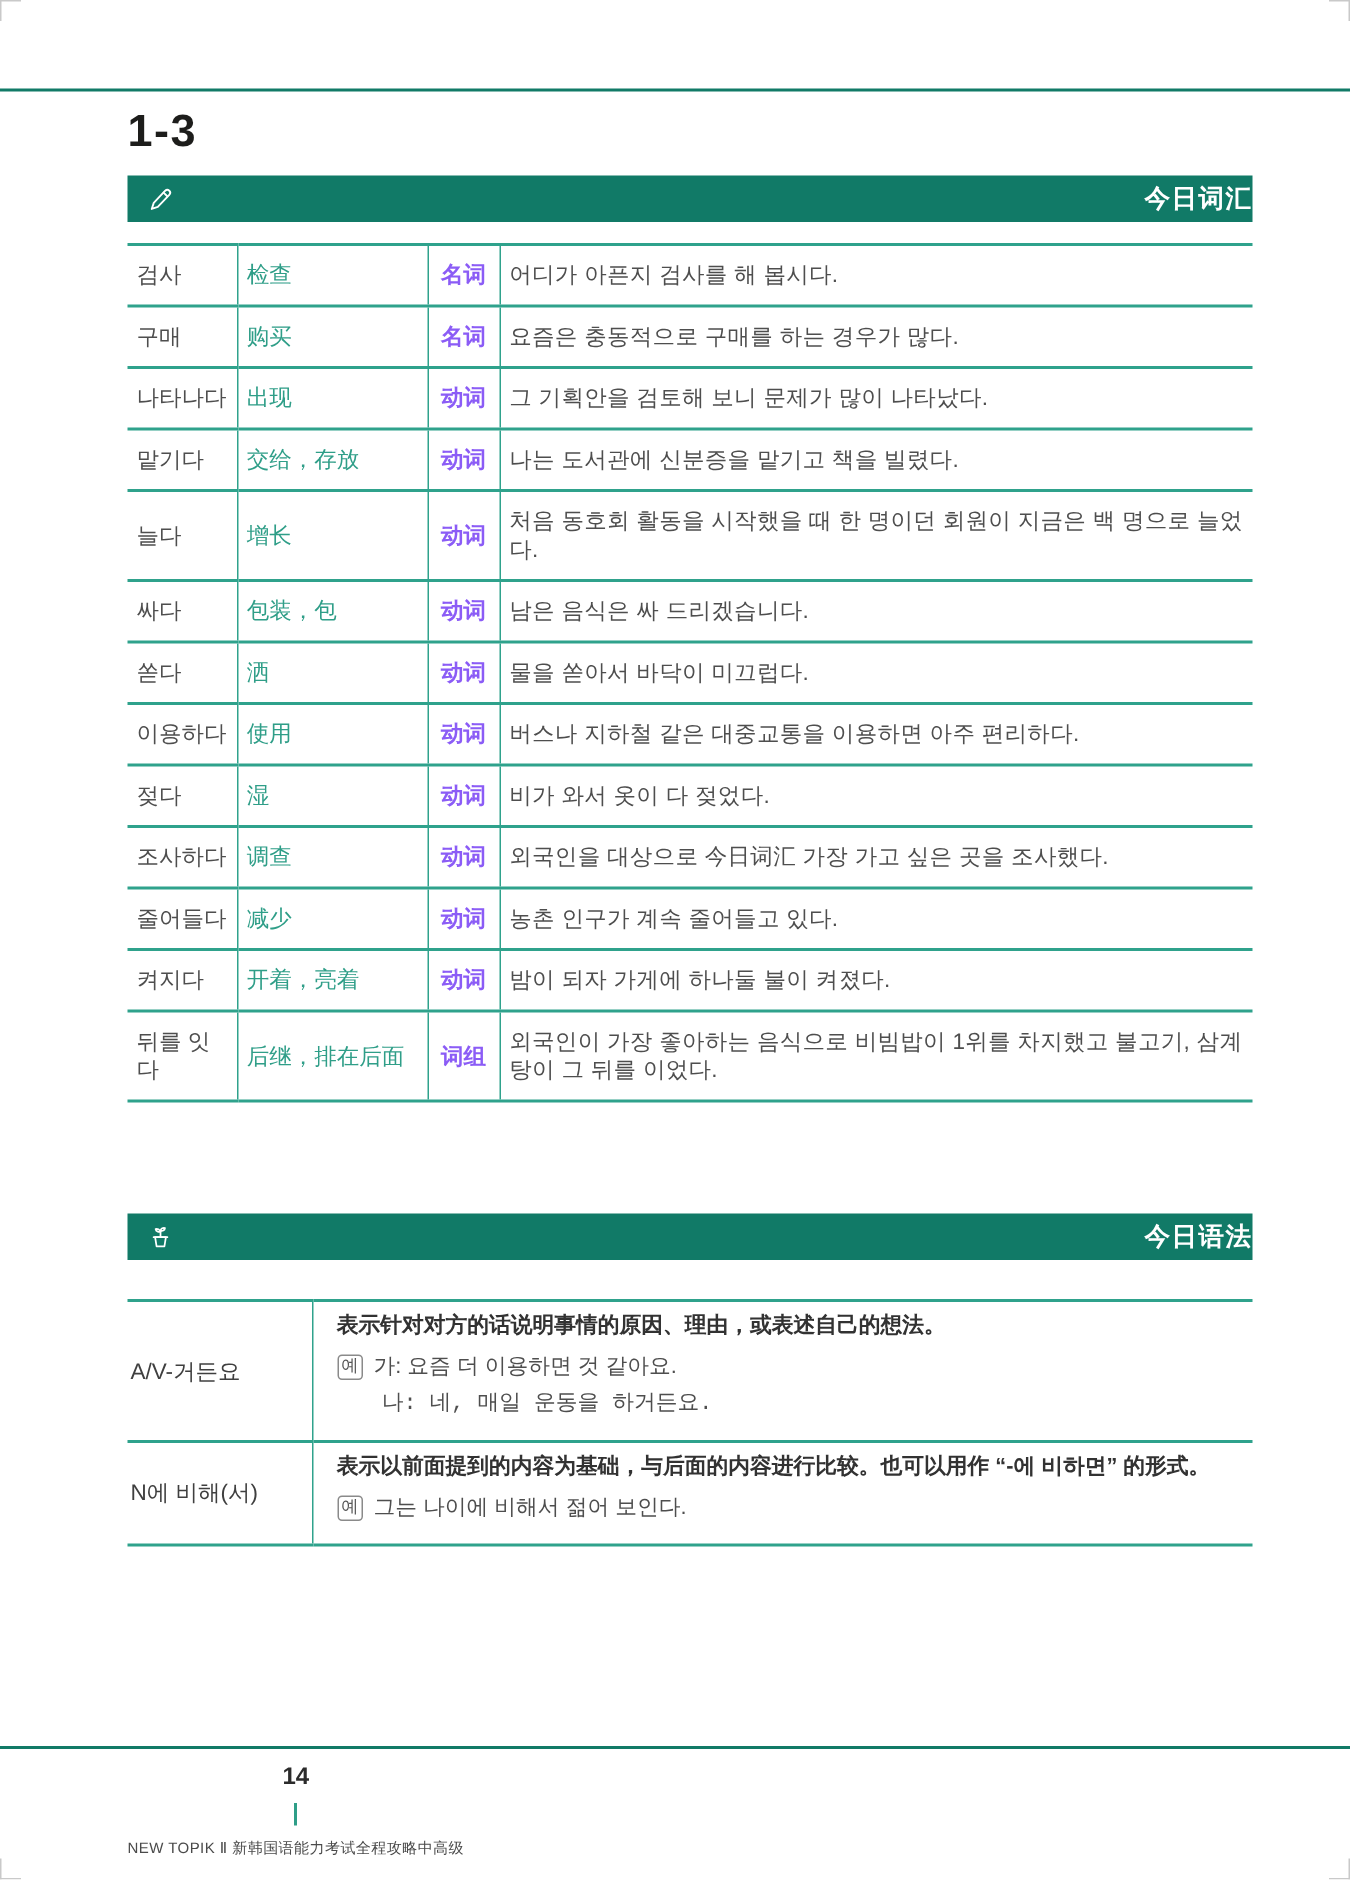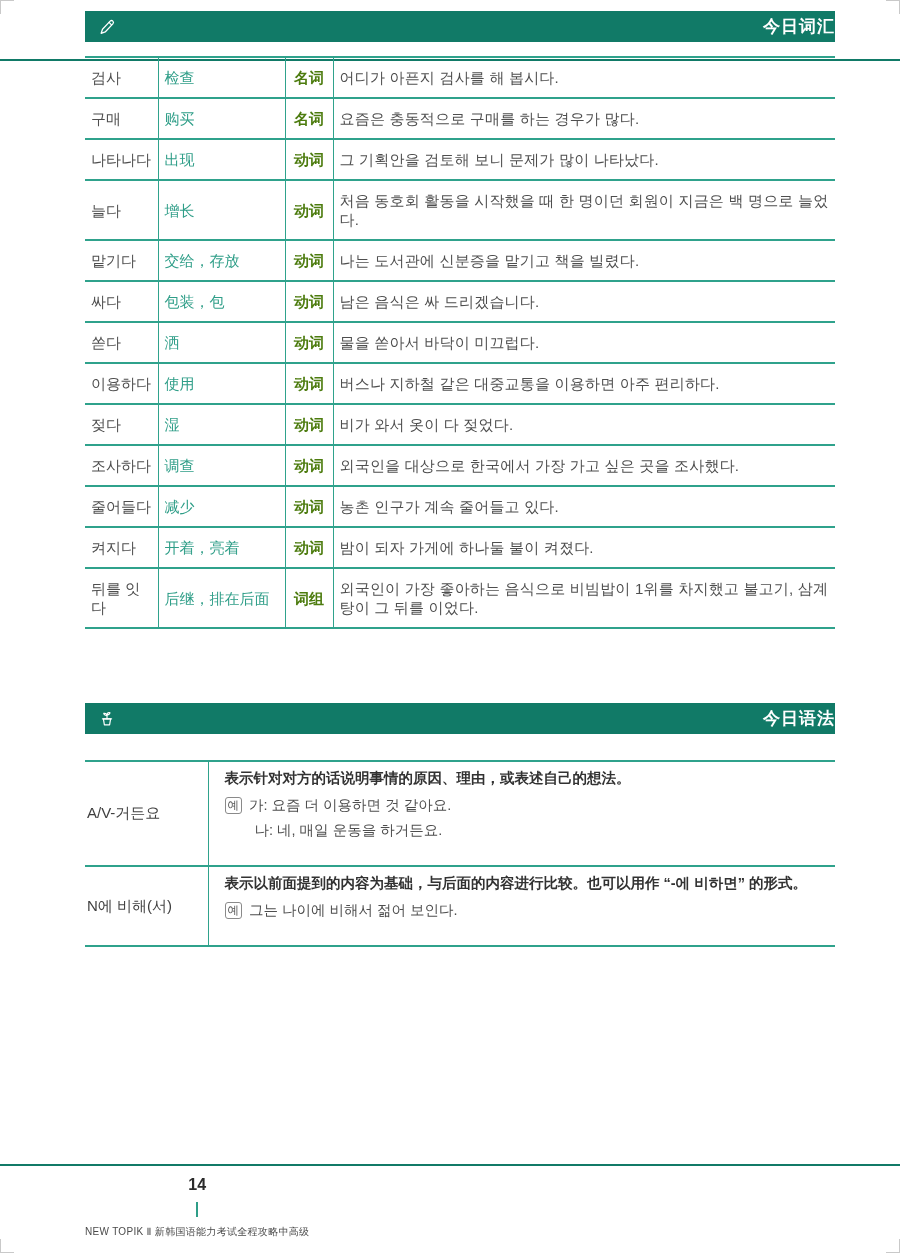--- a/index.html
+++ b/index.html
@@ -42,40 +42,40 @@
     border-collapse: collapse; table-layout: fixed;
   }
   table.vocab td {
     border-top: 2px solid #2fa28c; border-bottom: 2px solid #2fa28c;
     font-size: 15px; line-height: 19px;
     padding: 10px 6px;
     vertical-align: middle;
   }
   td.c-kr { width: 73px; color: #4e4e4e; padding-left: 2px; }
   td.c-cn { width: 127px; color: #2f9e88; padding-left: 12px; border-left: 1px solid #2fa28c; }
-  td.c-pos { width: 48px; color: #4d7c0f; font-weight: bold; text-align: center;
+  td.c-pos { width: 48px; color: #8b5cf6; font-weight: bold; text-align: center;
              border-left: 1px solid #2fa28c; border-right: 1px solid #2fa28c; padding: 10px 2px; }
   td.c-ex { color: #4e4e4e; padding-left: 13px; padding-right: 8px; letter-spacing: 0.2px; }
 
   .grammar-gap { height: 63px; }
 
   table.grammar {
     margin-top: 26px; width: 750px;
     border-collapse: collapse; table-layout: fixed;
   }
   table.grammar td {
     border-top: 2px solid #2fa28c; border-bottom: 2px solid #2fa28c;
     vertical-align: middle;
   }
   td.g-pattern { width: 123px; font-size: 15px; color: #3f3f3f; padding-left: 2px; }
-  td.g-content { border-left: 1px solid #2fa28c; padding: 4px 10px 22px 16px; }
+  td.g-content { border-left: 1px solid #2fa28c; padding: 4px 10px 11px 16px; }
   .g-desc { font-size: 14.5px; line-height: 25px; color: #323232; font-weight: 600; }
   .g-ex-line { display: flex; align-items: flex-start; gap: 7px;
                font-size: 14.5px; line-height: 25px; color: #4e4e4e; margin-top: 2px; }
-  .g-ex-line.indent { padding-left: 30px; margin-top: 0; }
+  .g-ex-line.indent { padding-left: 30px; margin-top: 0; font-family: Liberation Mono, monospace; }
   .ex-badge {
     flex: 0 0 auto; margin-top: 4px;
     border: 1px solid #8a8a8a; border-radius: 3px;
     font-size: 11.5px; line-height: 15px; height: 17px; padding: 0 2px;
     color: #555555;
   }
 
   .footer {
     position: absolute; top: 1176px; left: 85px;
     display: flex; align-items: center; gap: 8px; flex-direction: column;
@@ -90,20 +90,21 @@
 <div class="corner tl"></div>
 <div class="corner tr"></div>
 <div class="corner bl"></div>
 <div class="corner br"></div>
 
 <div class="top-rule"></div>
 <div class="bottom-rule"></div>
 
 <div class="content">
 
+  <div class="unit-heading">1-3</div>
 
   <div class="section-bar">
     <span>
       <svg width="18" height="18" viewBox="0 0 20 20">
         <g fill="none" stroke="#ffffff" stroke-width="1.4" stroke-linejoin="round" stroke-linecap="round">
           <path d="M3.5 17 L5 12.5 L13.5 3.5 a2.1 2.1 0 0 1 3 3 L8 15.5 L3.5 17 Z"></path>
           <path d="M12.3 4.9 l2.7 2.7"></path>
         </g>
       </svg>
     </span>
@@ -124,32 +125,32 @@
         <td class="c-pos">名词</td>
         <td class="c-ex">요즘은 충동적으로 구매를 하는 경우가 많다.</td>
       </tr>
       <tr>
         <td class="c-kr">나타나다</td>
         <td class="c-cn">出现</td>
         <td class="c-pos">动词</td>
         <td class="c-ex">그 기획안을 검토해 보니 문제가 많이 나타났다.</td>
       </tr>
       <tr>
+        <td class="c-kr">맡기다</td>
+        <td class="c-cn">交给，存放</td>
+        <td class="c-pos">动词</td>
+        <td class="c-ex">나는 도서관에 신분증을 맡기고 책을 빌렸다.</td>
+      </tr>
+      <tr>
         <td class="c-kr">늘다</td>
         <td class="c-cn">增长</td>
         <td class="c-pos">动词</td>
         <td class="c-ex">처음 동호회 활동을 시작했을 때 한 명이던 회원이 지금은 백 명으로 늘었다.</td>
       </tr>
       <tr>
-        <td class="c-kr">맡기다</td>
-        <td class="c-cn">交给，存放</td>
-        <td class="c-pos">动词</td>
-        <td class="c-ex">나는 도서관에 신분증을 맡기고 책을 빌렸다.</td>
-      </tr>
-      <tr>
         <td class="c-kr">싸다</td>
         <td class="c-cn">包装，包</td>
         <td class="c-pos">动词</td>
         <td class="c-ex">남은 음식은 싸 드리겠습니다.</td>
       </tr>
       <tr>
         <td class="c-kr">쏟다</td>
         <td class="c-cn">洒</td>
         <td class="c-pos">动词</td>
         <td class="c-ex">물을 쏟아서 바닥이 미끄럽다.</td>
@@ -163,21 +164,21 @@
       <tr>
         <td class="c-kr">젖다</td>
         <td class="c-cn">湿</td>
         <td class="c-pos">动词</td>
         <td class="c-ex">비가 와서 옷이 다 젖었다.</td>
       </tr>
       <tr>
         <td class="c-kr">조사하다</td>
         <td class="c-cn">调查</td>
         <td class="c-pos">动词</td>
-        <td class="c-ex">외국인을 대상으로 한국에서 가장 가고 싶은 곳을 조사했다.</td>
+        <td class="c-ex">외국인을 대상으로 今日词汇 가장 가고 싶은 곳을 조사했다.</td>
       </tr>
       <tr>
         <td class="c-kr">줄어들다</td>
         <td class="c-cn">减少</td>
         <td class="c-pos">动词</td>
         <td class="c-ex">농촌 인구가 계속 줄어들고 있다.</td>
       </tr>
       <tr>
         <td class="c-kr">켜지다</td>
         <td class="c-cn">开着，亮着</td>

